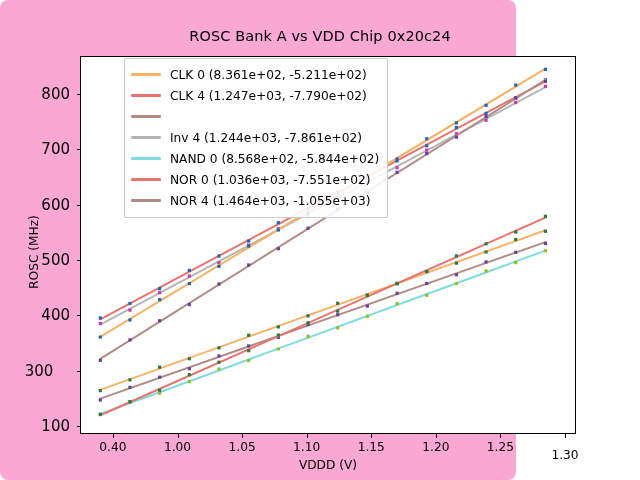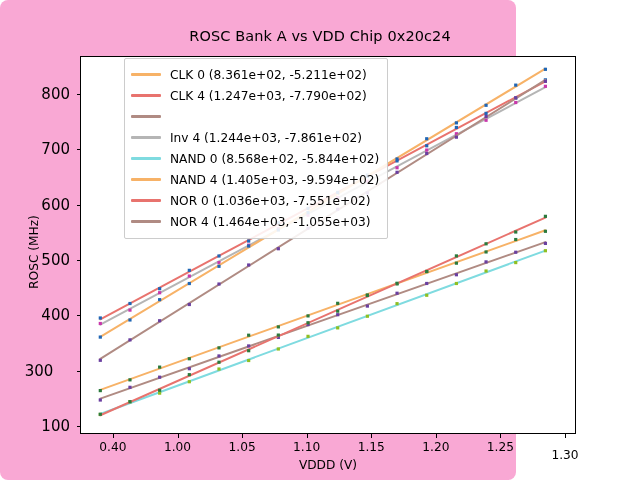--- a/index.html
+++ b/index.html
@@ -355,24 +355,20 @@
       </div>
       <div class="legend-row">
         <span class="legend-swatch" style="background: rgb(181, 181, 181);"></span>
         <span class="legend-text">Inv 4 (1.244e+03, -7.861e+02)</span>
       </div>
       <div class="legend-row">
         <span class="legend-swatch" style="background: rgb(127, 219, 224);"></span>
         <span class="legend-text">NAND 0 (8.568e+02, -5.844e+02)</span>
       </div>
       <div class="legend-row">
-        <span class="legend-swatch" style="background: rgb(247, 178, 103);"></span>
-        <span class="legend-text">NAND 4 (1.405e+03, -9.594e+02)</span>
-      </div>
-      <div class="legend-row">
         <span class="legend-swatch" style="background: rgb(232, 115, 110);"></span>
         <span class="legend-text">NOR 0 (1.036e+03, -7.551e+02)</span>
       </div>
       <div class="legend-row">
         <span class="legend-swatch" style="background: rgb(176, 139, 131);"></span>
         <span class="legend-text">NOR 4 (1.464e+03, -1.055e+03)</span>
       </div>
     </div>
 
 </div>

